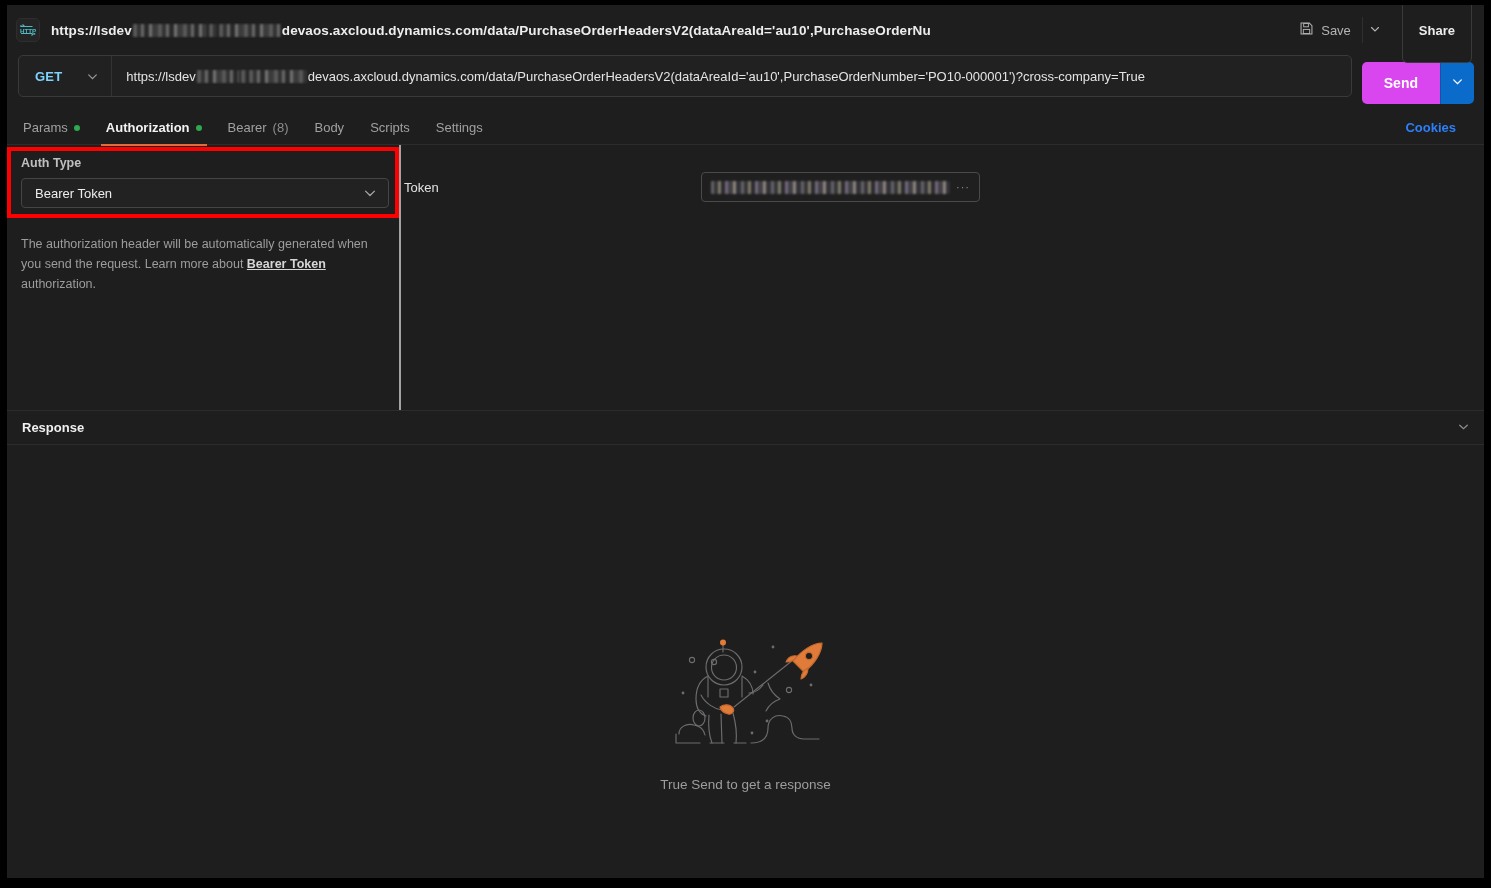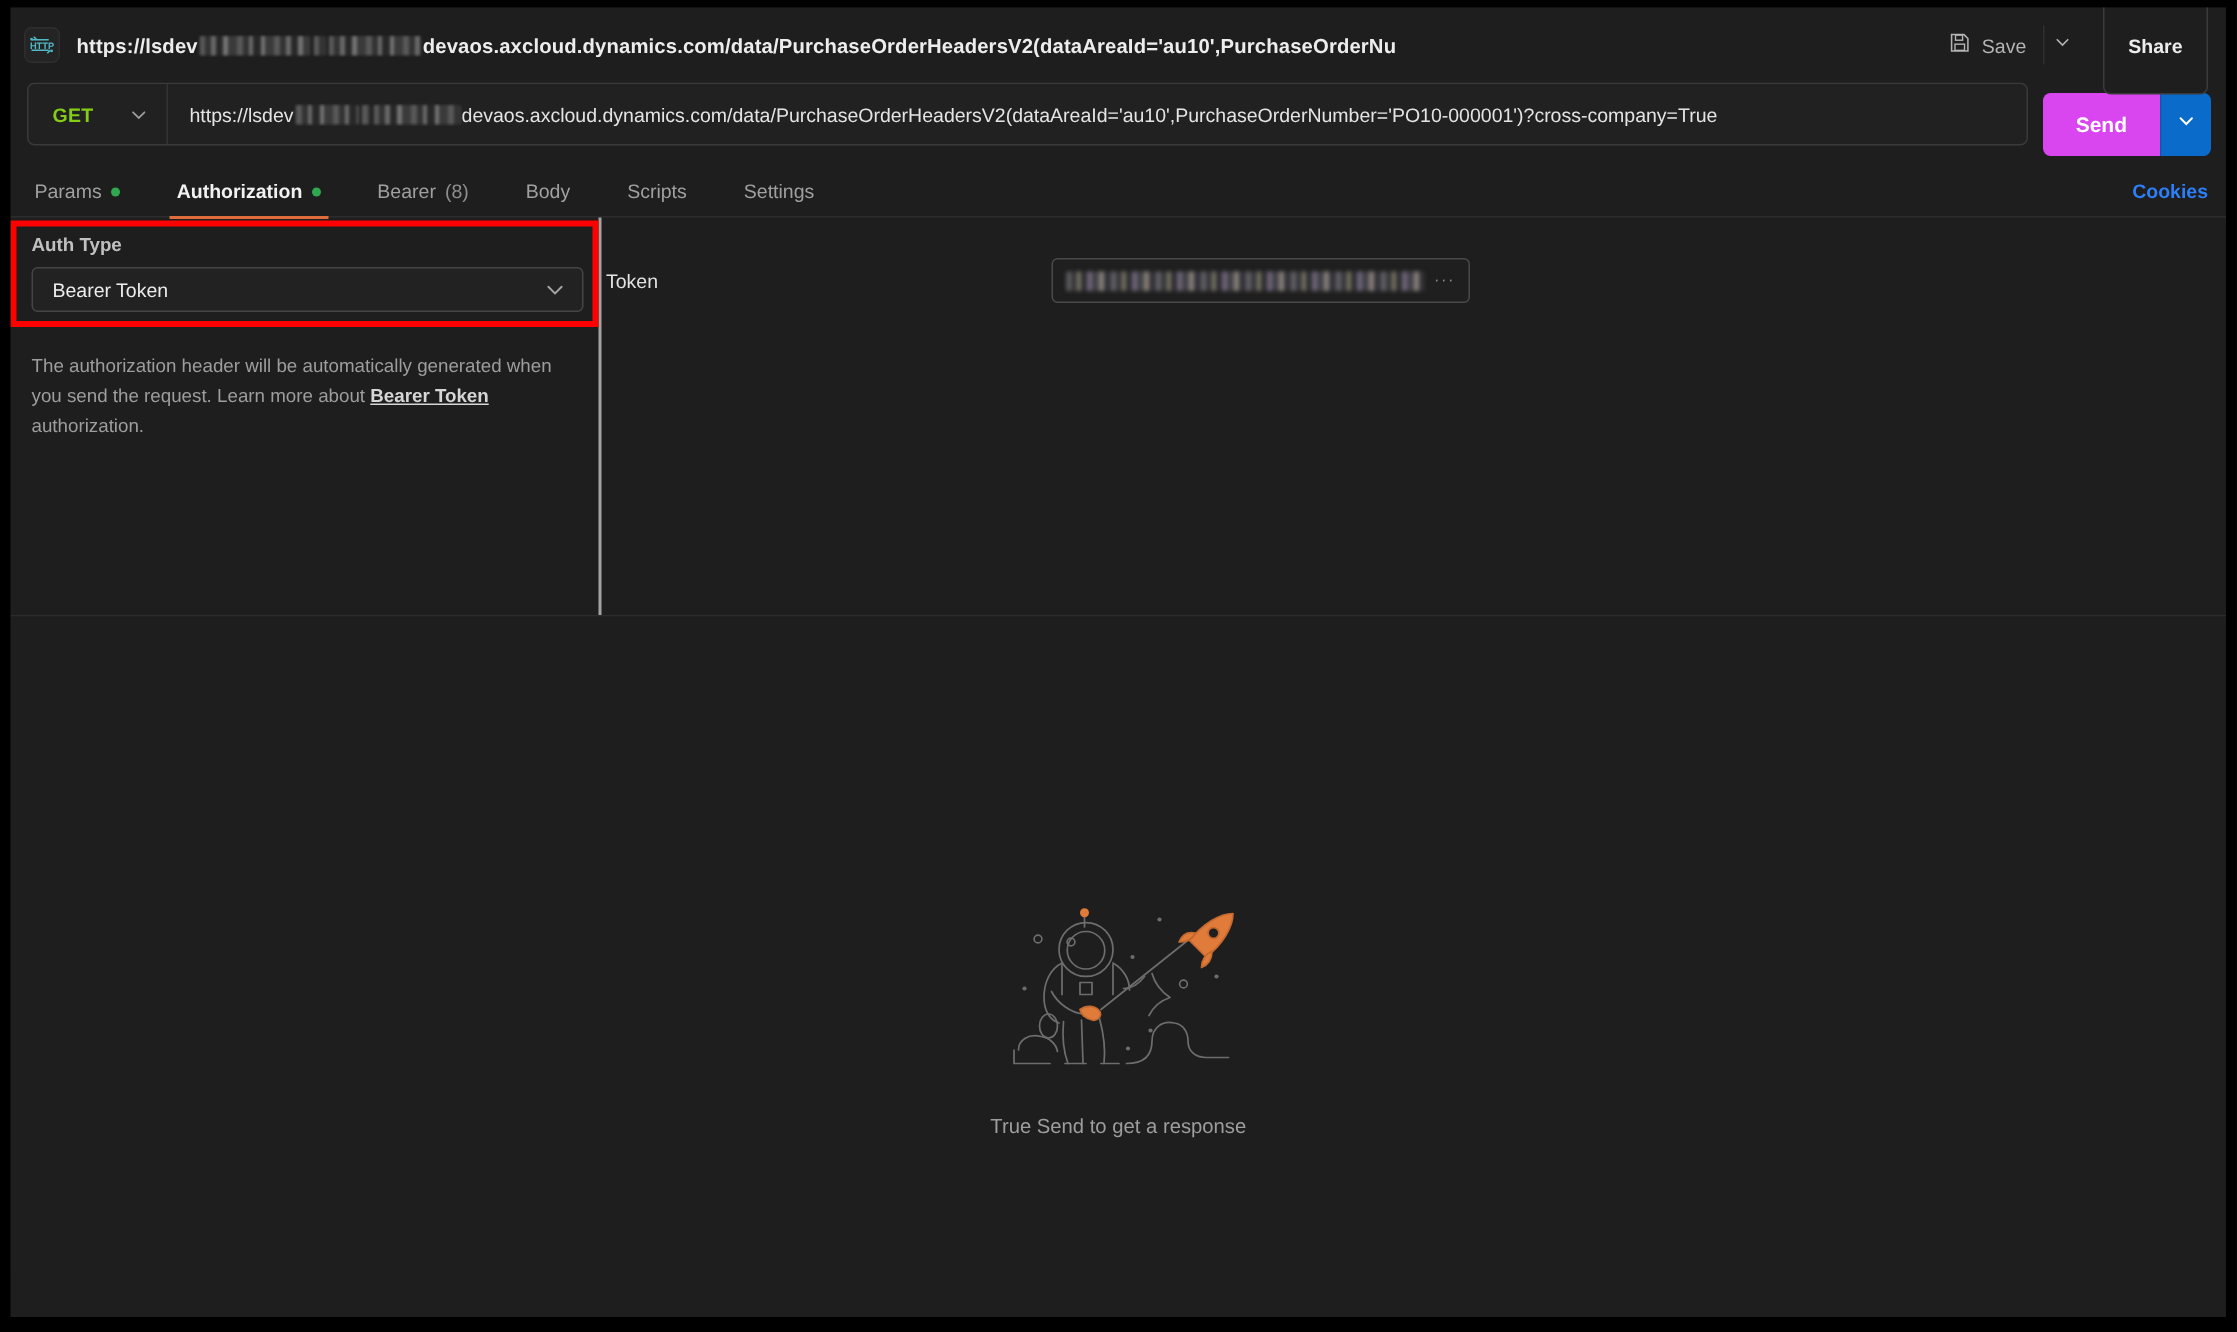--- a/index.html
+++ b/index.html
@@ -119,21 +119,21 @@
   }
   .method {
     display: flex; align-items: center; gap: 24px;
     padding: 0 12px 0 16px;
     height: 100%;
     border-right: 1px solid #333333;
     cursor: pointer;
     flex: 0 0 auto;
   }
   .method-label {
-    color: #84cc16;
+    color: #7dd3fc;
     font-size: 13px;
     font-weight: bold;
     letter-spacing: .2px;
   }
   .method-caret { color: #9b9b9b; display: flex; }
   .url-input {
     flex: 1 1 auto;
     padding: 0 14px;
     font-size: 13px;
     color: #e4e4e4;
@@ -168,24 +168,23 @@
     display: flex; align-items: center; justify-content: center;
     color: #ffffff;
     cursor: pointer;
   }
 
   
   .tabs-row {
     display: flex;
     align-items: center;
     height: 34px;
-    padding: 0 12px 0 11px;
+    padding: 0 28px 0 11px;
     border-bottom: 1px solid #2c2c2c;
     position: relative;
-    gap: 12px;
   }
   .tab {
     display: flex;
     align-items: center;
     gap: 6px;
     height: 34px;
     padding: 0 13px;
     font-size: 13px;
     color: #a0a0a0;
     cursor: pointer;
@@ -491,20 +490,30 @@
       <div class="token-row">
         <div class="token-label">Token</div>
         <div class="token-input">
           <span class="token-blur"></span>
           <span class="token-ellipsis">···</span>
         </div>
       </div>
     </div>
   </div>
 
+  <div class="response-header">
+    <span class="response-title">Response</span>
+    <span class="response-caret">
+      <span>
+        <svg width="13" height="13" viewBox="0 0 12 12">
+          <path d="M2.5 4.8L6 8.1l3.5-3.3" fill="none" stroke="#8f8f8f" stroke-width="1.1" stroke-linecap="round"></path>
+        </svg>
+      </span>
+    </span>
+  </div>
 
   <div class="response-body">
     <div class="empty-state">
 
       <svg class="empty-art" viewBox="0 0 180 132">
         <g fill="none" stroke="#6d6d6d" stroke-width="1.15" stroke-linecap="round" stroke-linejoin="round">
 
           <path d="M67 29 V22"></path>
           <circle cx="67" cy="19.5" r="3" fill="#e07b39" stroke="none"></circle>
 

